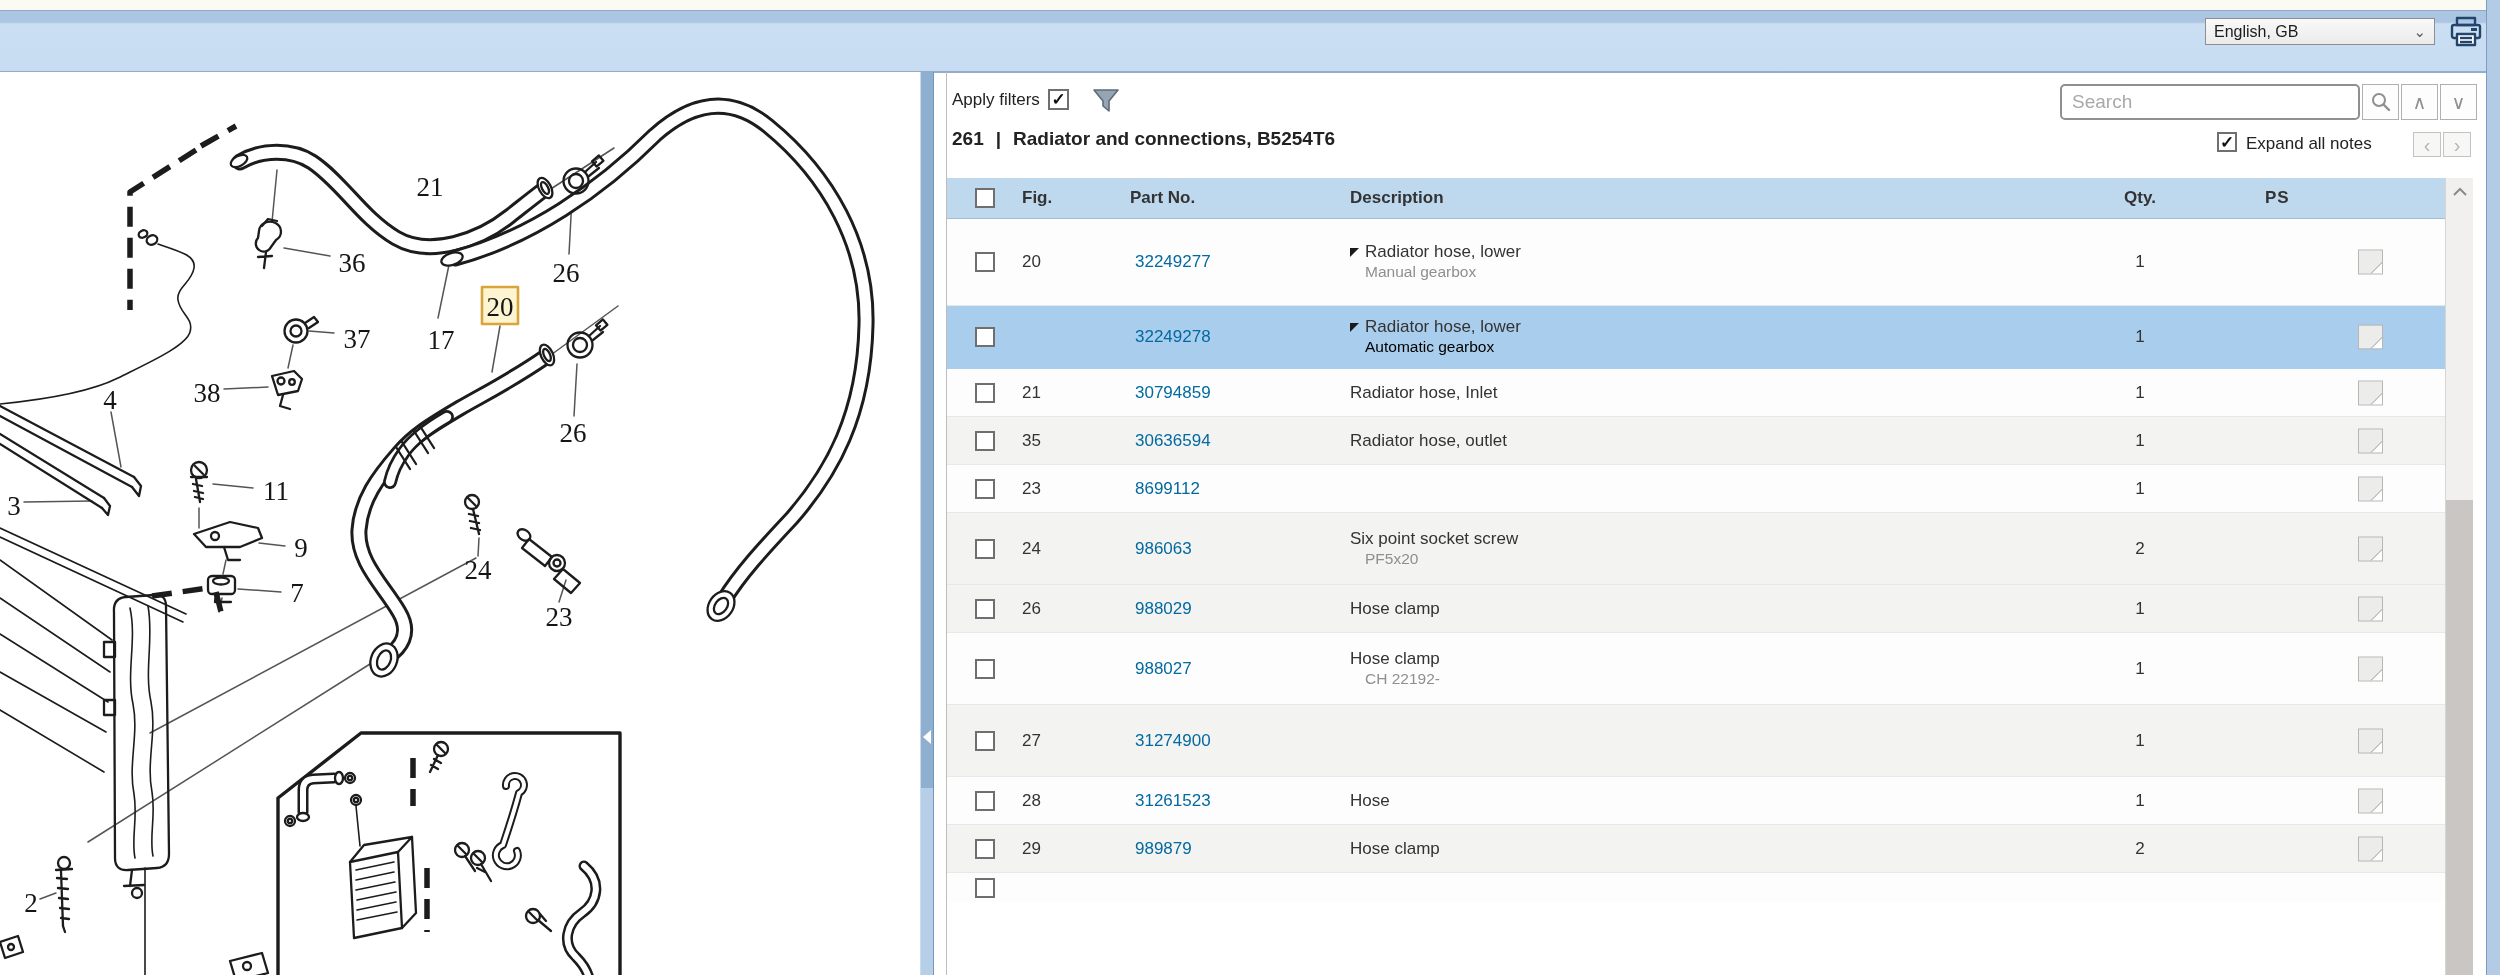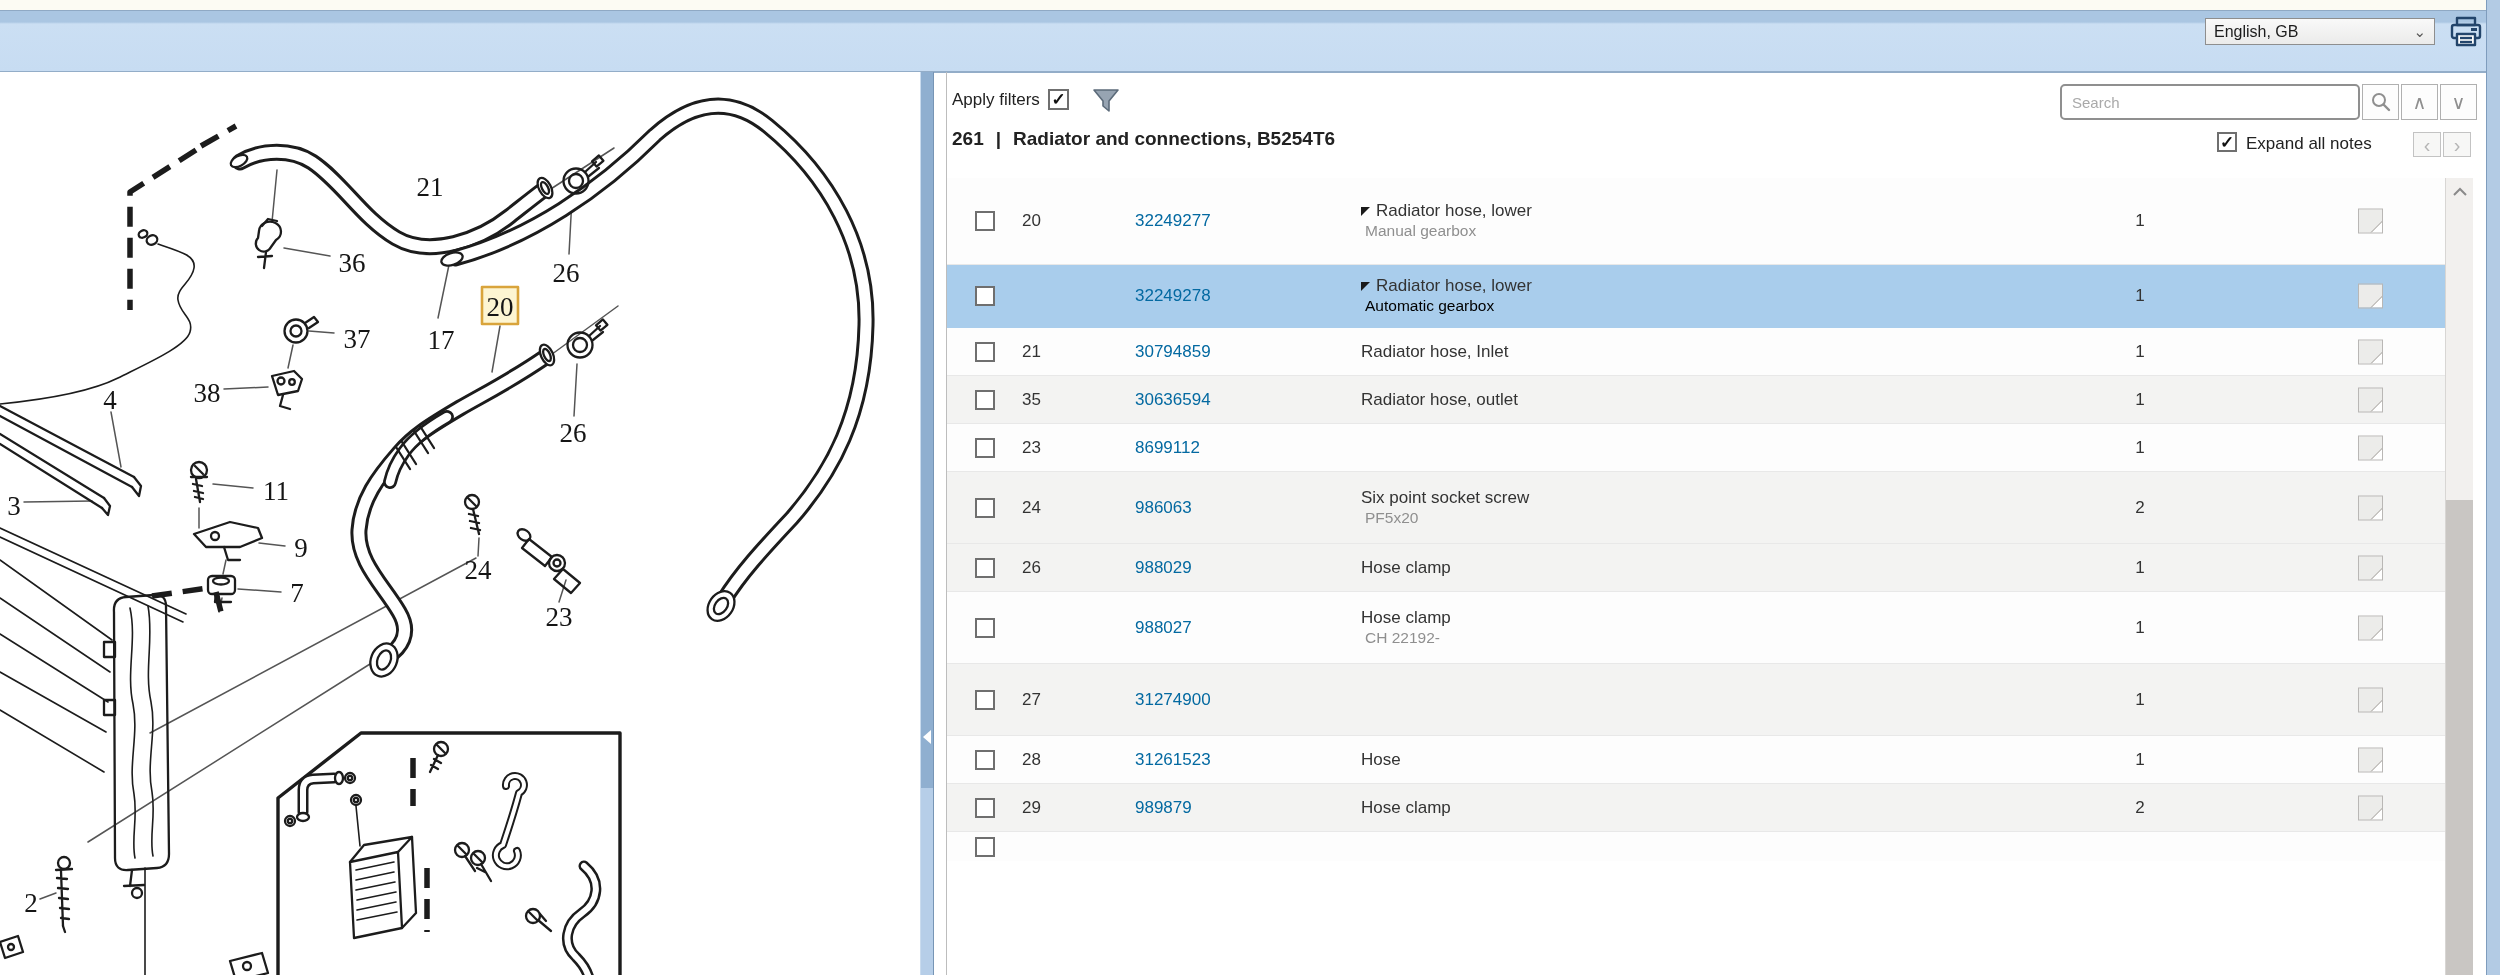--- a/index.html
+++ b/index.html
@@ -46,21 +46,21 @@
   
   .af-label{left:952px;top:90px;font-size:17px;color:#222;}
   .cbx{width:21px;height:21px;background:#fff;border:2px solid #6f6f6f;box-sizing:border-box;
        display:flex;align-items:center;justify-content:center;font-size:17px;font-weight:bold;color:#111;line-height:1;}
   .cbx.small{width:20px;height:20px;}
   .apply-cbx{left:1048px;top:89px;}
   .funnel{left:1092px;top:87px;}
   .title-row{left:952px;top:128px;font-size:19px;font-weight:bold;color:#222;display:flex;gap:12px;}
   .searchbox{left:2060px;top:84px;width:300px;height:36px;}
   .searchbox input{width:100%;height:100%;box-sizing:border-box;border:2px solid #8f8f8f;border-radius:5px;
-       padding:0 10px;font-size:15px;font-family:"Liberation Sans",sans-serif;color:#444;outline:none;}
+       padding:0 10px;font-size:19px;font-family:"Liberation Sans",sans-serif;color:#444;outline:none;}
   .searchbox input::placeholder{color:#a9a9a9;}
   .sq-btn{width:37px;height:36px;background:#fdfdfd;border:1px solid #b0b0b0;box-sizing:border-box;
        display:flex;align-items:center;justify-content:center;color:#8f8f8f;font-size:19px;padding:0;}
   .btn-find{left:2362px;top:84px;} .btn-prev{left:2401px;top:84px;} .btn-next{left:2440px;top:84px;}
   .expand-cbx{left:2217px;top:132px;}
   .expand-label{left:2246px;top:134px;font-size:17px;color:#222;}
   .nav-btn{width:28px;height:25px;background:#f7f7f6;border:1px solid #c3c3c3;box-sizing:border-box;
        color:#b5b5b5;font-size:20px;display:flex;align-items:center;justify-content:center;padding:0;line-height:1;}
   .btn-pg-prev{left:2413px;top:132px;} .btn-pg-next{left:2443px;top:132px;}
 
@@ -73,21 +73,21 @@
   .h-qty{left:1163px;width:60px;text-align:center;} .h-ps{left:1318px;letter-spacing:1px;}
   .h-cb{left:28px;}
   .trow{position:relative;background:#fdfdfd;border-bottom:1px solid #e8e8e8;box-sizing:border-box;}
   .trow.alt{background:#f3f3f2;}
   .trow.sel{background:#a9cdec;border-bottom:1px solid #a9cdec;}
   .trow>.cell{position:absolute;top:50%;transform:translateY(-50%);}
   .c-cb{left:28px;} .c-fig{left:75px;width:90px;} .c-part{left:188px;width:210px;color:#0369a1;}
   .c-desc{left:403px;right:360px;}
   .c-qty{left:1163px;width:60px;text-align:center;}
   .c-ps{left:1411px;}
-  .dline{display:flex;align-items:center;color:#333;margin-left:11px;}
+  .dline{display:flex;align-items:center;color:#333;}
   .tri{width:0;height:0;border-top:9px solid #1a1a1a;border-right:9px solid transparent;margin-right:6px;}
   .dnote{margin-left:15px;color:#8f8f8f;font-size:15.5px;margin-top:4px;}
   .trow.sel .dnote{color:#000000;}
   .ps-icon{display:block;width:25px;height:25px;border:1px solid #b9b7b5;box-sizing:border-box;
        background:linear-gradient(to top left,#ffffff 0 7px,#c8c6c3 7px 8.5px,#ececea 8.5px);}
 
   
   .vscroll{left:2445px;top:178px;width:28px;height:797px;background:#f2f0ee;border-left:1px solid #d8d6d4;box-sizing:border-box;}
   .sarrow{position:absolute;top:4px;left:0;width:100%;height:20px;display:flex;align-items:center;justify-content:center;}
   .sthumb{position:absolute;left:0;top:322px;width:100%;height:475px;background:#c9c6c3;}
@@ -380,20 +380,28 @@
   <span class="abs cbx small expand-cbx">✓</span>
   <span class="abs expand-label">Expand all notes</span>
   <button class="abs nav-btn btn-pg-prev">
     <span>‹</span>
   </button>
   <button class="abs nav-btn btn-pg-next">
     <span>›</span>
   </button>
 
   <div class="abs ptable">
+    <div class="thead">
+      <span class="h-cb cbx small"></span>
+      <span class="h-fig">Fig.</span>
+      <span class="h-part">Part No.</span>
+      <span class="h-desc">Description</span>
+      <span class="h-qty">Qty.</span>
+      <span class="h-ps">PS</span>
+    </div>
     <div id="tbody">
         <div class="trow" style="height: 87px;">
     <span class="cell c-cb cbx small"></span>
     <span class="cell c-fig fig">20</span>
     <span class="cell c-part part">32249277</span>
     <span class="cell c-desc">
       <span class="dline">
               <span class="tri"></span>
               <span class="dtext">Radiator hose, lower</span>
             </span>

